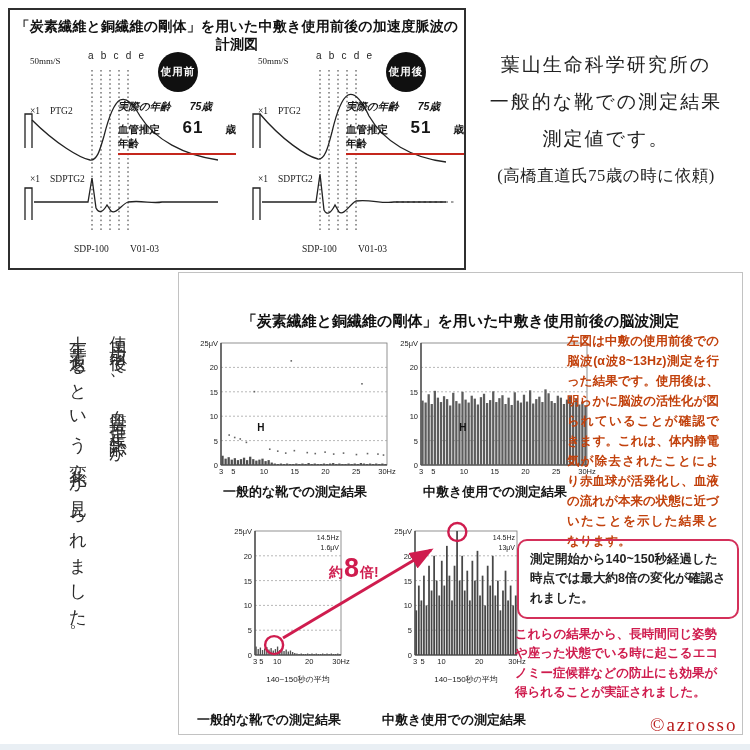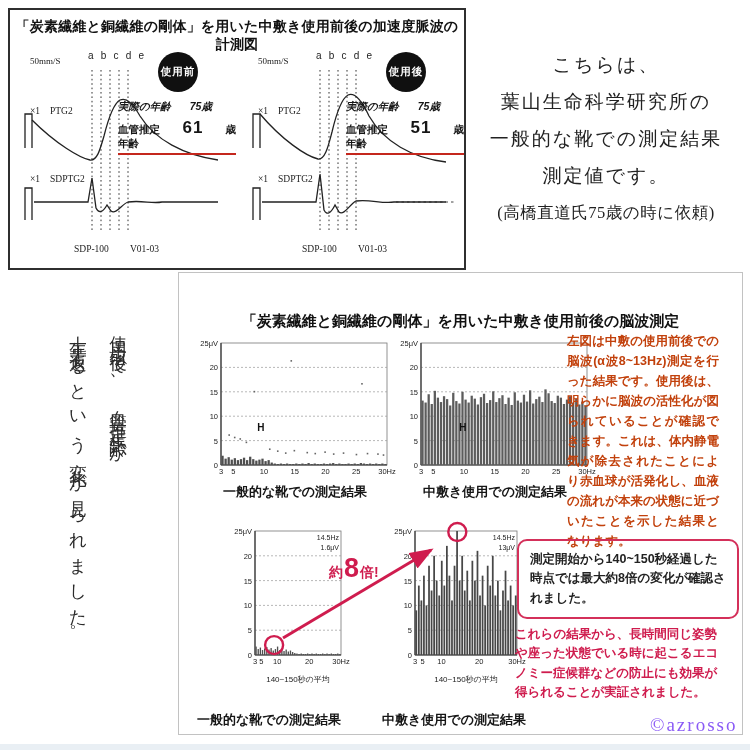--- a/index.html
+++ b/index.html
@@ -37,21 +37,21 @@
   .eeg{position:absolute;}
   .eeg-caption{position:absolute;font-size:13px;font-weight:bold;text-align:center;color:#161616;}
   .eeg-desc{position:absolute;left:388px;top:58px;width:152px;font-size:12.5px;font-weight:700;line-height:1.6;color:#c2410c;text-align:justify;}
   .ratio{position:absolute;left:150px;top:282px;color:#cf1c4e;font-weight:bold;white-space:nowrap;}
   .ratio .p{font-size:14px;}
   .ratio .big8{font-size:27px;line-height:1;padding:0 1px;}
   .overlay{position:absolute;left:0;top:0;pointer-events:none;}
   .result-box{position:absolute;left:338px;top:266px;width:196px;border:2px solid #d4305a;border-radius:10px;padding:9px 11px;font-size:12.5px;font-weight:bold;line-height:1.55;color:#222;box-sizing:content-box;}
   .conclusion{position:absolute;left:336px;top:352px;width:212px;font-size:12.5px;font-weight:bold;line-height:1.55;color:#cf1c4e;}
 
-  .watermark{position:absolute;left:650px;top:714px;font-family:"Liberation Serif","DejaVu Serif",serif;font-size:19px;color:#8b5cf6;letter-spacing:2px;}
+  .watermark{position:absolute;left:650px;top:714px;font-family:"Liberation Serif","DejaVu Serif",serif;font-size:19px;color:#b91c1c;letter-spacing:2px;}
   .bottom-strip{position:absolute;left:0;top:744px;width:750px;height:6px;background:#e9eff4;}
   svg text{font-family:"Liberation Sans","DejaVu Sans",sans-serif;}
 </style>
 </head>
 <body>
 
 <div class="canvas">
 
   <div class="pulse-panel">
     <div class="pulse-title">「炭素繊維と銅繊維の剛体」を用いた中敷き使用前後の加速度脈波の計測図</div>
@@ -128,21 +128,20 @@
       <span class="glabel" style="left:12px;top:58px;">×1</span>
       <span class="glabel" style="left:32px;top:58px;">PTG2</span>
       <span class="glabel" style="left:12px;top:126px;">×1</span>
       <span class="glabel" style="left:32px;top:126px;">SDPTG2</span>
       <span class="glabel" style="left:56px;top:196px;">SDP-100</span>
       <span class="glabel" style="left:112px;top:196px;">V01-03</span>
     </div>
   </div>
 
   <div class="side-note">
-    <div>こちらは、</div>
     <div>葉山生命科学研究所の</div>
     <div>一般的な靴での測定結果</div>
     <div>測定値です。</div>
     <div class="small">(高橋直道氏75歳の時に依頼)</div>
   </div>
 
   <div class="vertical-note">
     <span>使用前後で、血管推定年齢が</span>
     <span>十年若返るという変化が見られました。</span>
   </div>

